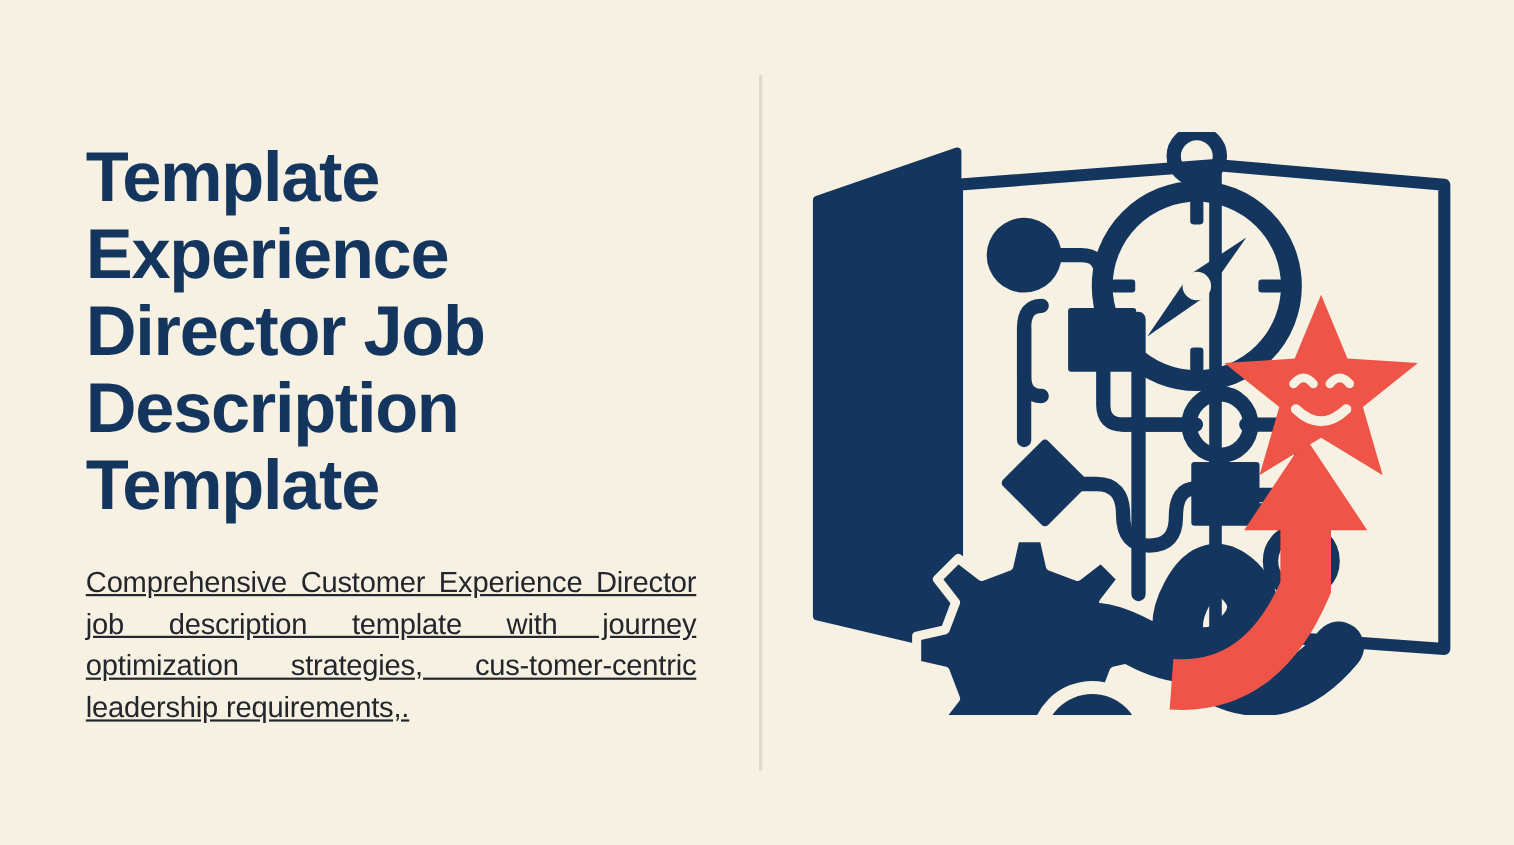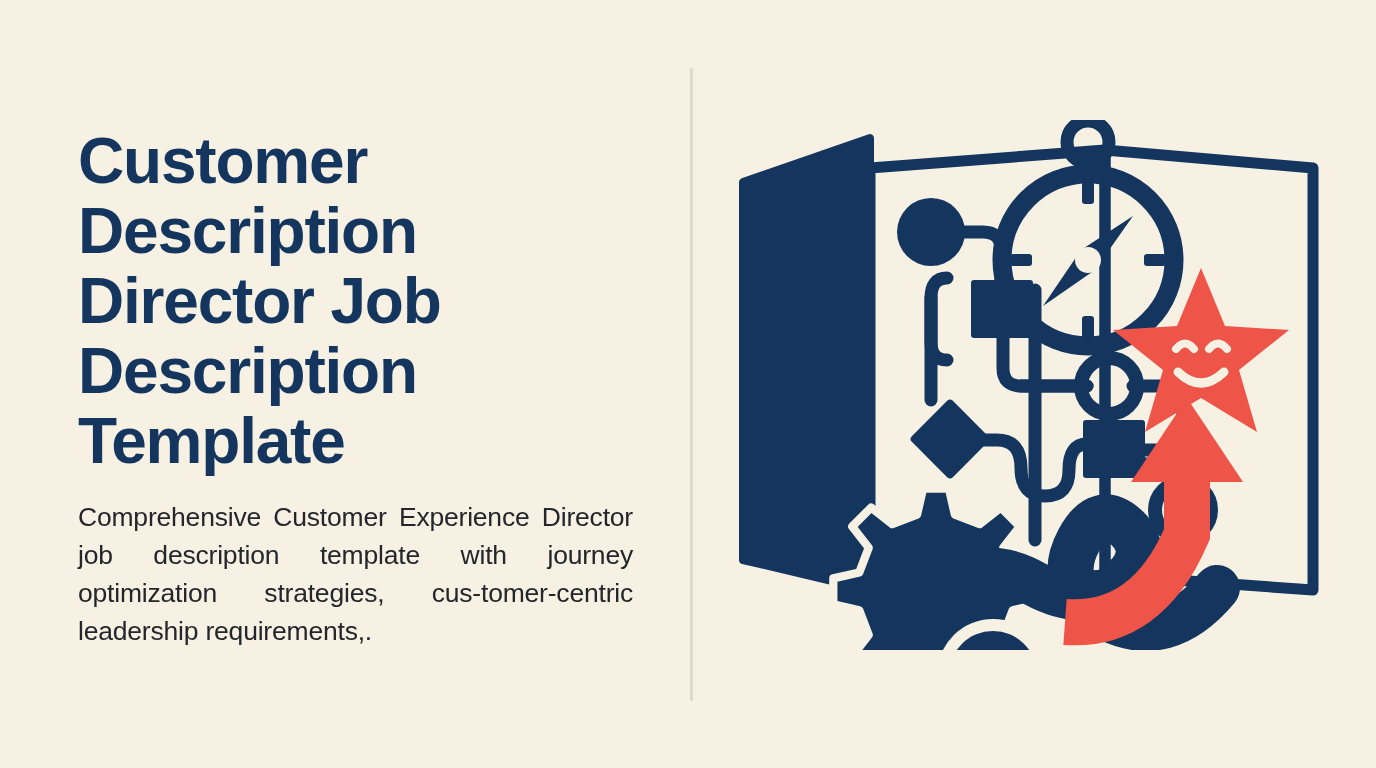--- a/index.html
+++ b/index.html
@@ -24,30 +24,31 @@
   .headline {
     font-family:"Liberation Sans", sans-serif;
     font-weight:bold;
     font-size:64px;
     line-height:70px;
     letter-spacing:-1.2px;
     color:#14365e;
     white-space:pre-line;
   }
   .subhead {
-    margin-top:22px;
+    margin-top:34px;
     font-family:"Liberation Sans", sans-serif;
     font-weight:normal;
     font-size:26.5px;
     line-height:38px;
     letter-spacing:-0.2px;
     color:#23262b;
     white-space:pre-line;
     text-align:justify;
     width:555px;
+    text-decoration:underline;
   }
   
   .divider {
     position:absolute;
     left:690px; top:68px;
     width:3px; height:633px;
     background:#ded9c9;
     border-radius:2px;
   }
   
@@ -57,21 +58,21 @@
     width:620px; height:530px;
   }
   .art-wrap svg { display:block; width:100%; height:100%; }
 </style>
 </head>
 <body>
 
 <div class="slide">
 
   <div class="text-col">
-    <h1 class="headline">Customer Description Director Job Description Template</h1>
+    <h1 class="headline">Template Experience Director Job Description Template</h1>
     <p class="subhead">Comprehensive Customer Experience Director job description template with journey optimization strategies, cus-tomer-centric leadership requirements,.</p>
   </div>
 
   <div class="divider"></div>
 
   <div class="art-wrap">
     <svg viewBox="0 0 620 530" xmlns="http://www.w3.org/2000/svg">
       <g fill="none" stroke="none">
 
         <path d="M135 48 L370 30 L370 455 L135 470 Z" fill="none" stroke="#14365e" stroke-width="11" stroke-linejoin="round"></path>

